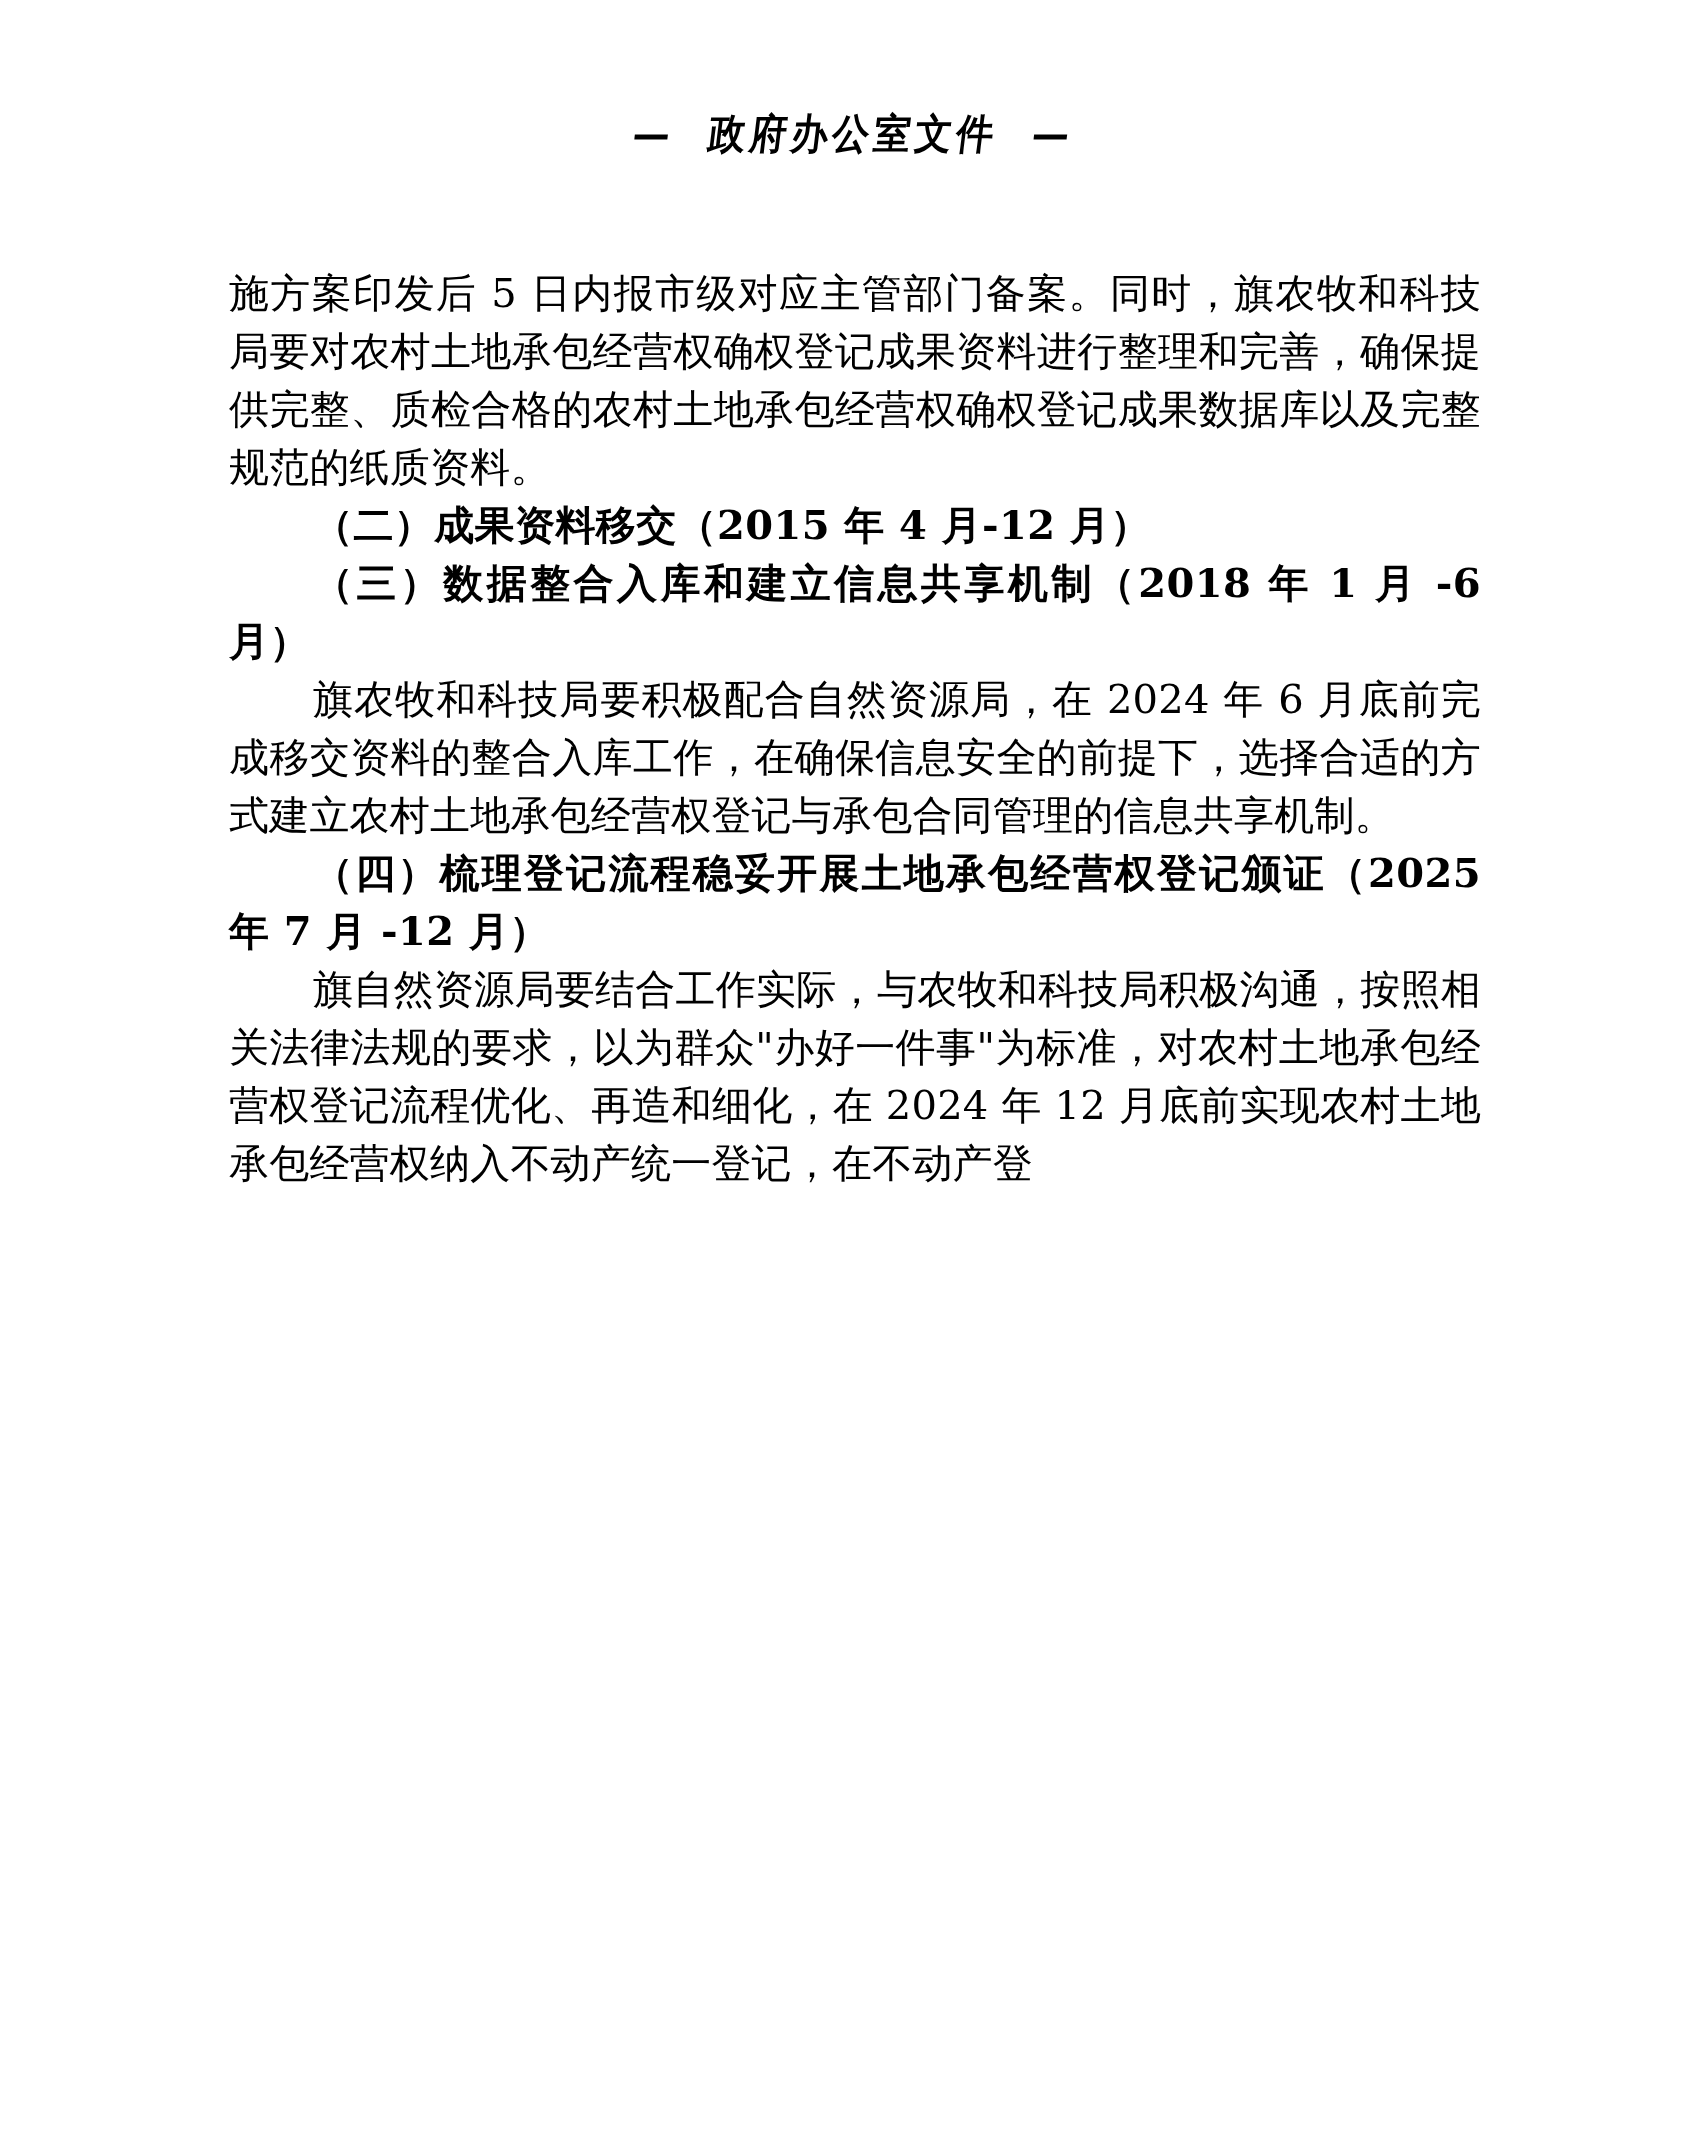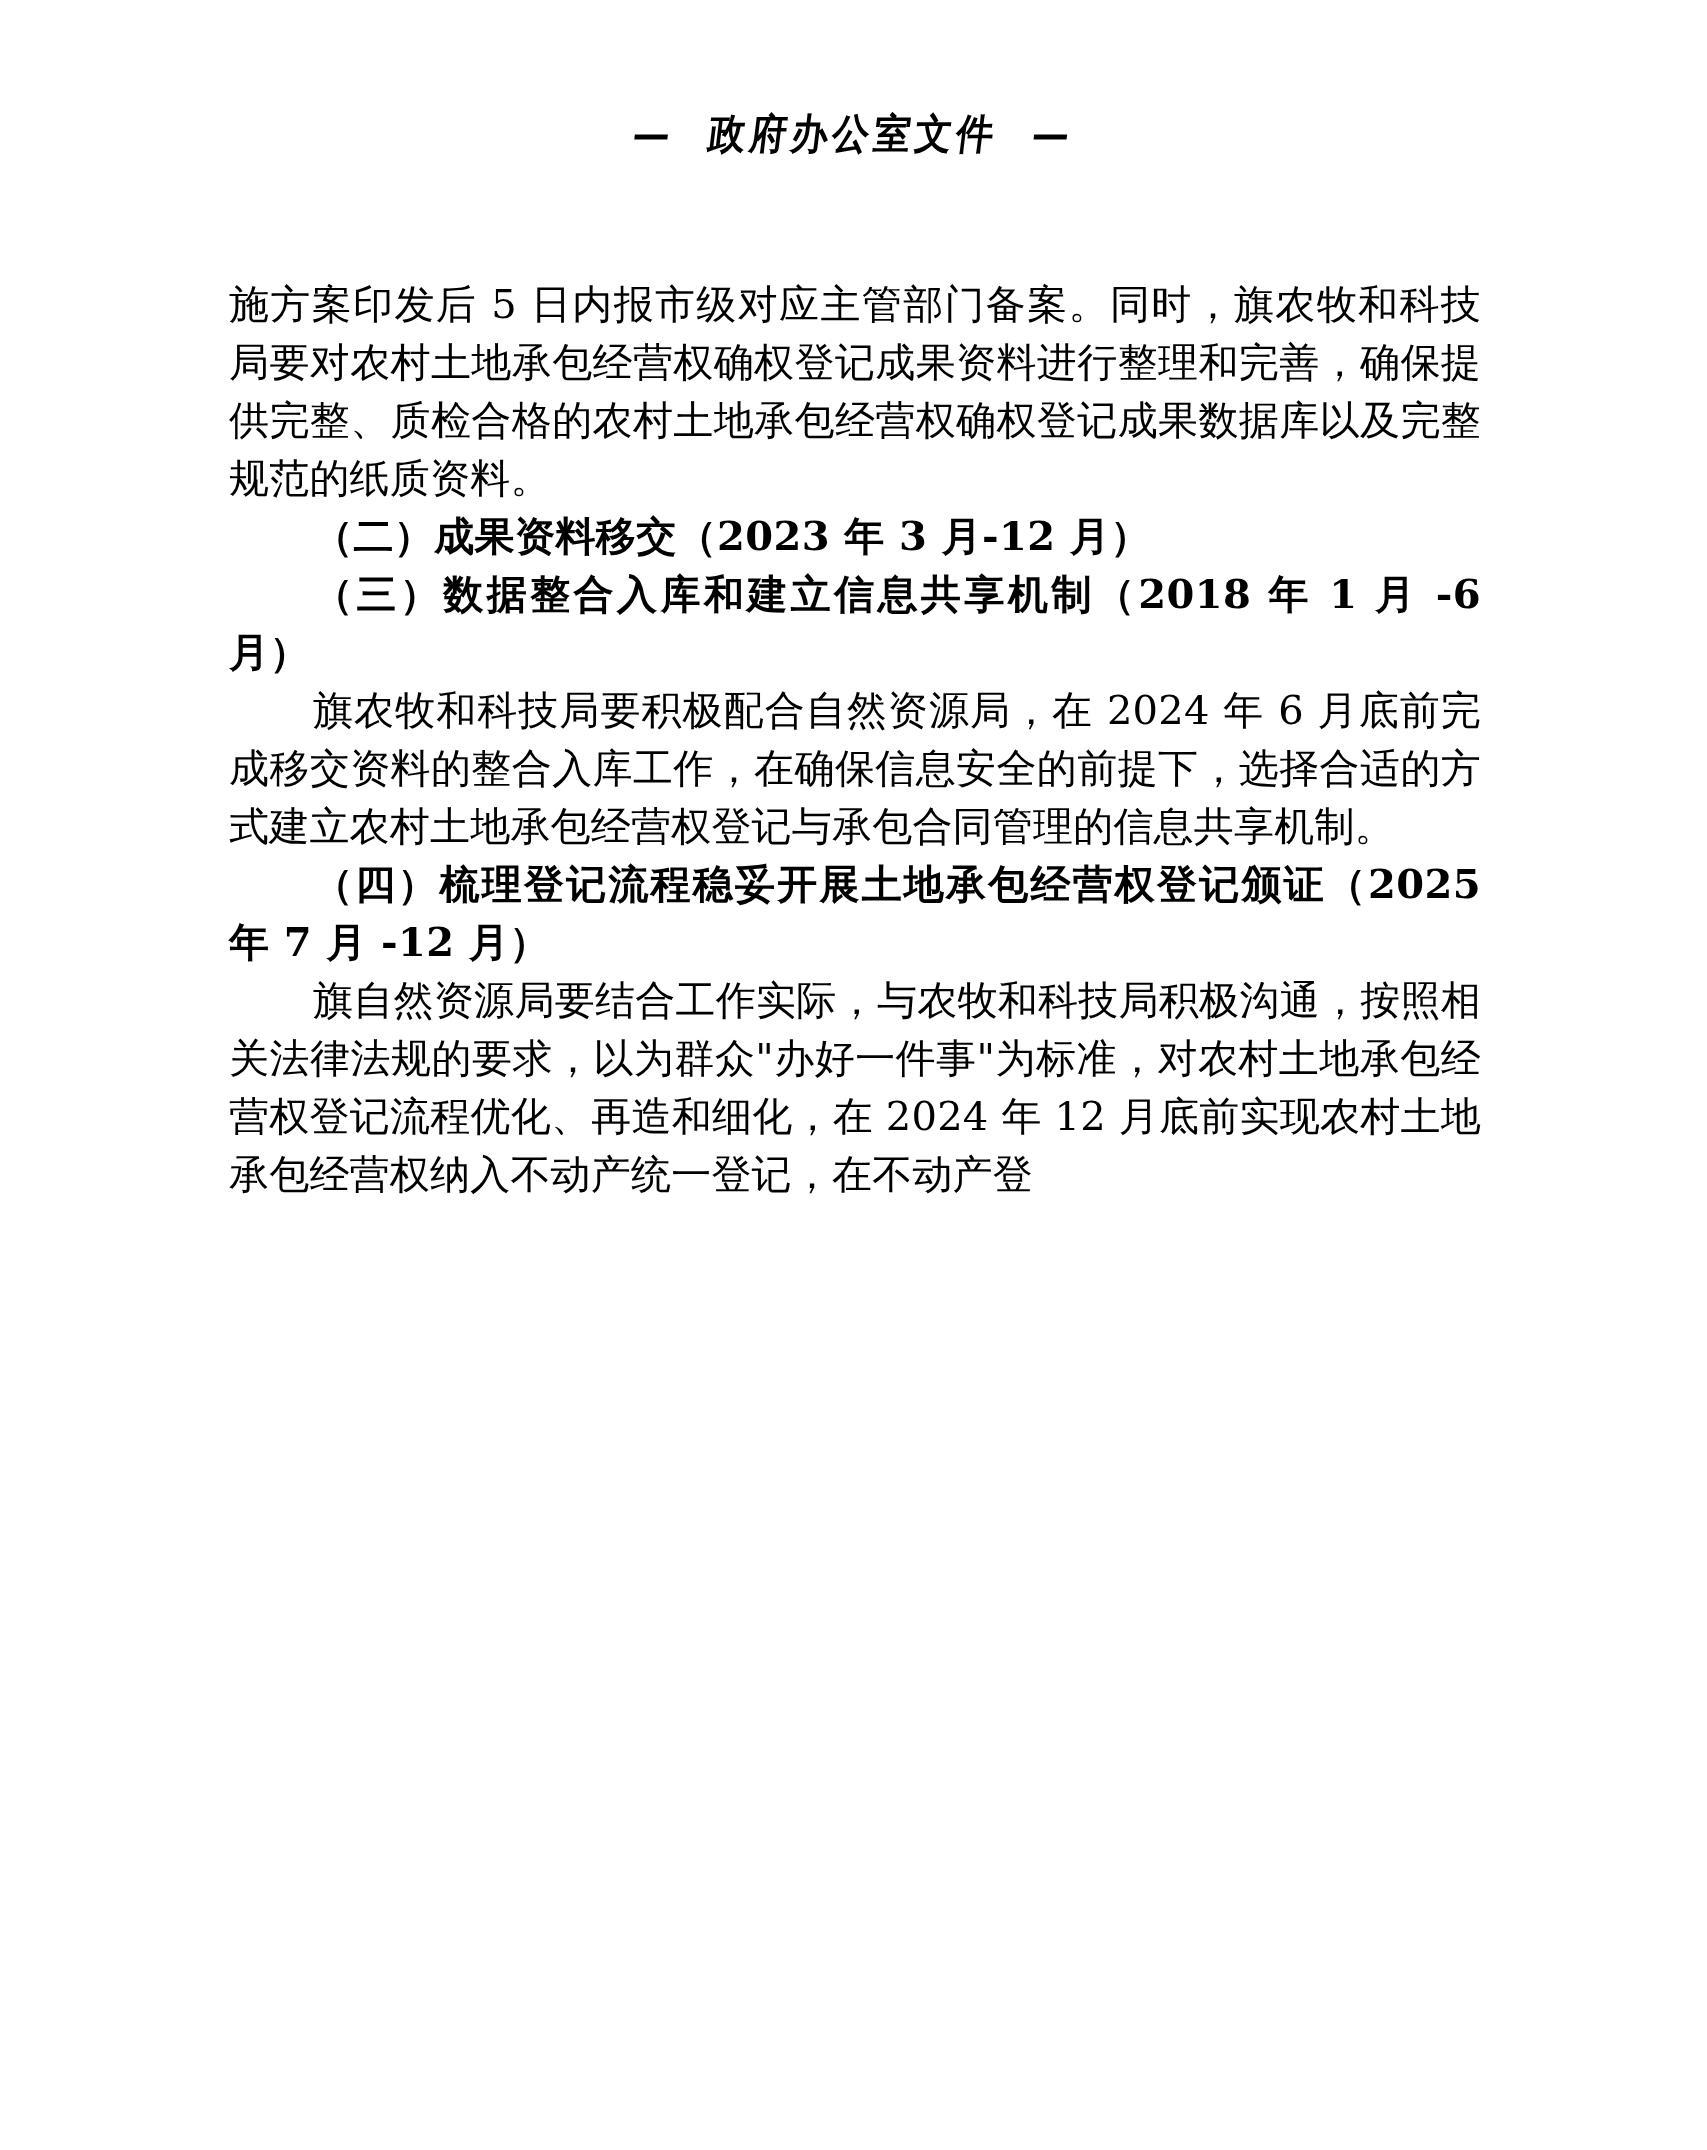--- a/index.html
+++ b/index.html
@@ -38,21 +38,21 @@
     letter-spacing: 4.3px;
     transform: skewX(-7deg) scaleY(1.12);
     transform-origin: center center;
     white-space: pre;
   }
 
   
   .body-block {
     position: absolute;
     left: 229px;
-    top: 275px;
+    top: 264px;
     width: 1252px;
   }
 
   .para {
     margin: 0;
     font-size: 40px;
     line-height: 58px;
     text-align: justify;
     text-justify: inter-character;
     text-align-last: left;
@@ -92,21 +92,21 @@
 <div class="page">
 
   <div class="doc-header">
     <span class="header-text">—  政府办公室文件  —</span>
   </div>
 
   <div class="body-block">
 
     <p class="para">施方案印发后 5 日内报市级对应主管部门备案。同时，旗农牧和科技局要对农村土地承包经营权确权登记成果资料进行整理和完善，确保提供完整、质检合格的农村土地承包经营权确权登记成果数据库以及完整规范的纸质资料。</p>
 
-    <p class="heading">（二）成果资料移交（2023 年 3 月-12 月）</p>
+    <p class="heading">（二）成果资料移交（2015 年 4 月-12 月）</p>
 
 
     <p class="heading">（三）数据整合入库和建立信息共享机制（2018 年 1 月 -6 月）</p>
 
     <p class="para indent">旗农牧和科技局要积极配合自然资源局，在 2024 年 6 月底前完成移交资料的整合入库工作，在确保信息安全的前提下，选择合适的方式建立农村土地承包经营权登记与承包合同管理的信息共享机制。</p>
 
     <p class="heading">（四）梳理登记流程稳妥开展土地承包经营权登记颁证（2025 年 7 月 -12 月）</p>
 
     <p class="para indent">旗自然资源局要结合工作实际，与农牧和科技局积极沟通，按照相关法律法规的要求，以为群众"办好一件事"为标准，对农村土地承包经营权登记流程优化、再造和细化，在 2024 年 12 月底前实现农村土地承包经营权纳入不动产统一登记，在不动产登</p>
 

